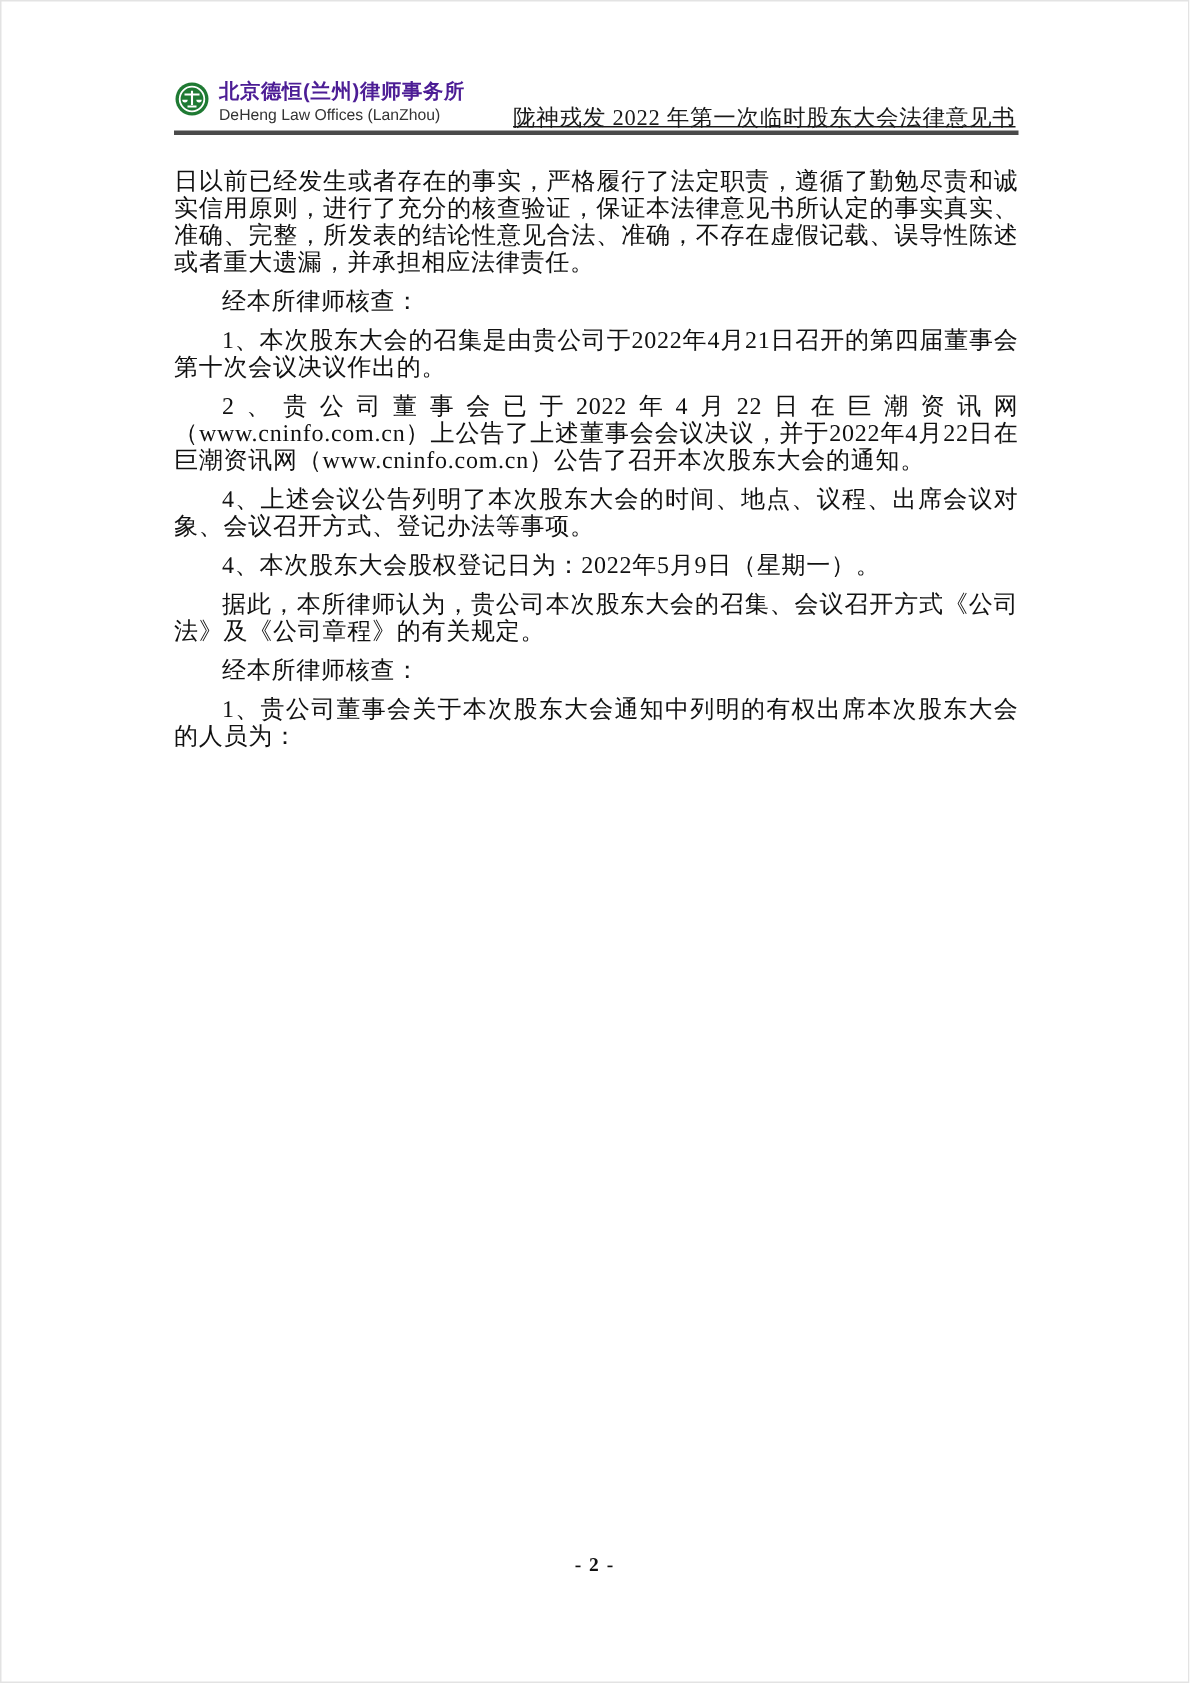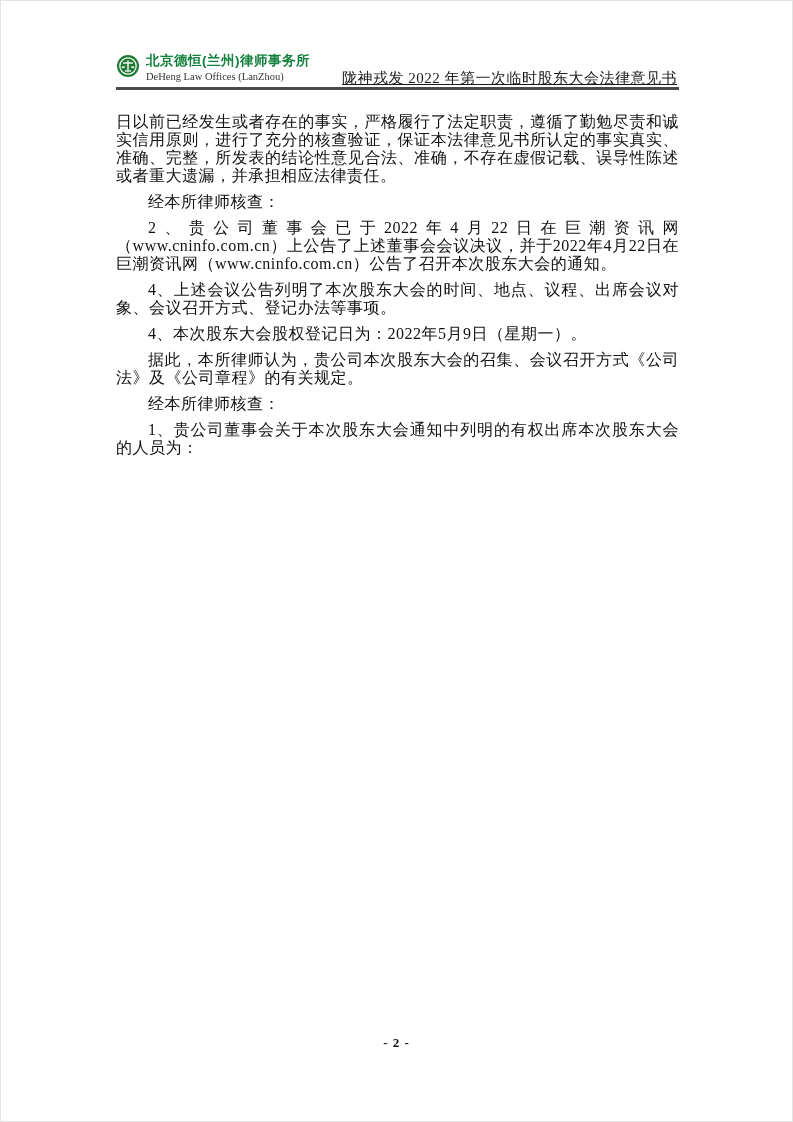--- a/index.html
+++ b/index.html
@@ -36,25 +36,25 @@
   }
   .firm-names {
     display: flex;
     flex-direction: column;
     line-height: 1.15;
   }
   .firm-zh {
     font-family: "Liberation Sans", "DejaVu Sans", sans-serif;
     font-weight: bold;
     font-size: 13.5px;
-    color: #15803d;
+    color: #4c1d95;
     letter-spacing: 0.5px;
   }
   .firm-en {
-    font-family: Liberation Serif, serif;
+    font-family: Liberation Sans, sans-serif;
     font-size: 10.5px;
     color: #333333;
     margin-top: 2px;
   }
   .header-title {
     position: absolute;
     right: 115px;
     top: 68px;
     font-size: 15px;
     color: #1a1a1a;
@@ -134,20 +134,21 @@
     </span>
   </div>
   <div class="header-title">陇神戎发 2022 年第一次临时股东大会法律意见书</div>
   <div class="header-rule"></div>
 
   <div class="doc-body">
 
     <p>日以前已经发生或者存在的事实，严格履行了法定职责，遵循了勤勉尽责和诚实信用原则，进行了充分的核查验证，保证本法律意见书所认定的事实真实、准确、完整，所发表的结论性意见合法、准确，不存在虚假记载、误导性陈述或者重大遗漏，并承担相应法律责任。</p>
 
     <p class="ind">经本所律师核查：</p>
+    <p class="ind">1、本次股东大会的召集是由贵公司于2022年4月21日召开的第四届董事会第十次会议决议作出的。</p>
     <p class="ind">2、贵公司董事会已于2022年4月22日在巨潮资讯网（www.cninfo.com.cn）上公告了上述董事会会议决议，并于2022年4月22日在巨潮资讯网（www.cninfo.com.cn）公告了召开本次股东大会的通知。</p>
     <p class="ind">4、上述会议公告列明了本次股东大会的时间、地点、议程、出席会议对象、会议召开方式、登记办法等事项。</p>
     <p class="ind">4、本次股东大会股权登记日为：2022年5月9日（星期一）。</p>
     <p class="ind bold">据此，本所律师认为，贵公司本次股东大会的召集、会议召开方式《公司法》及《公司章程》的有关规定。</p>
 
     <p class="ind">经本所律师核查：</p>
     <p class="ind">1、贵公司董事会关于本次股东大会通知中列明的有权出席本次股东大会的人员为：</p>
 
   </div>
 

